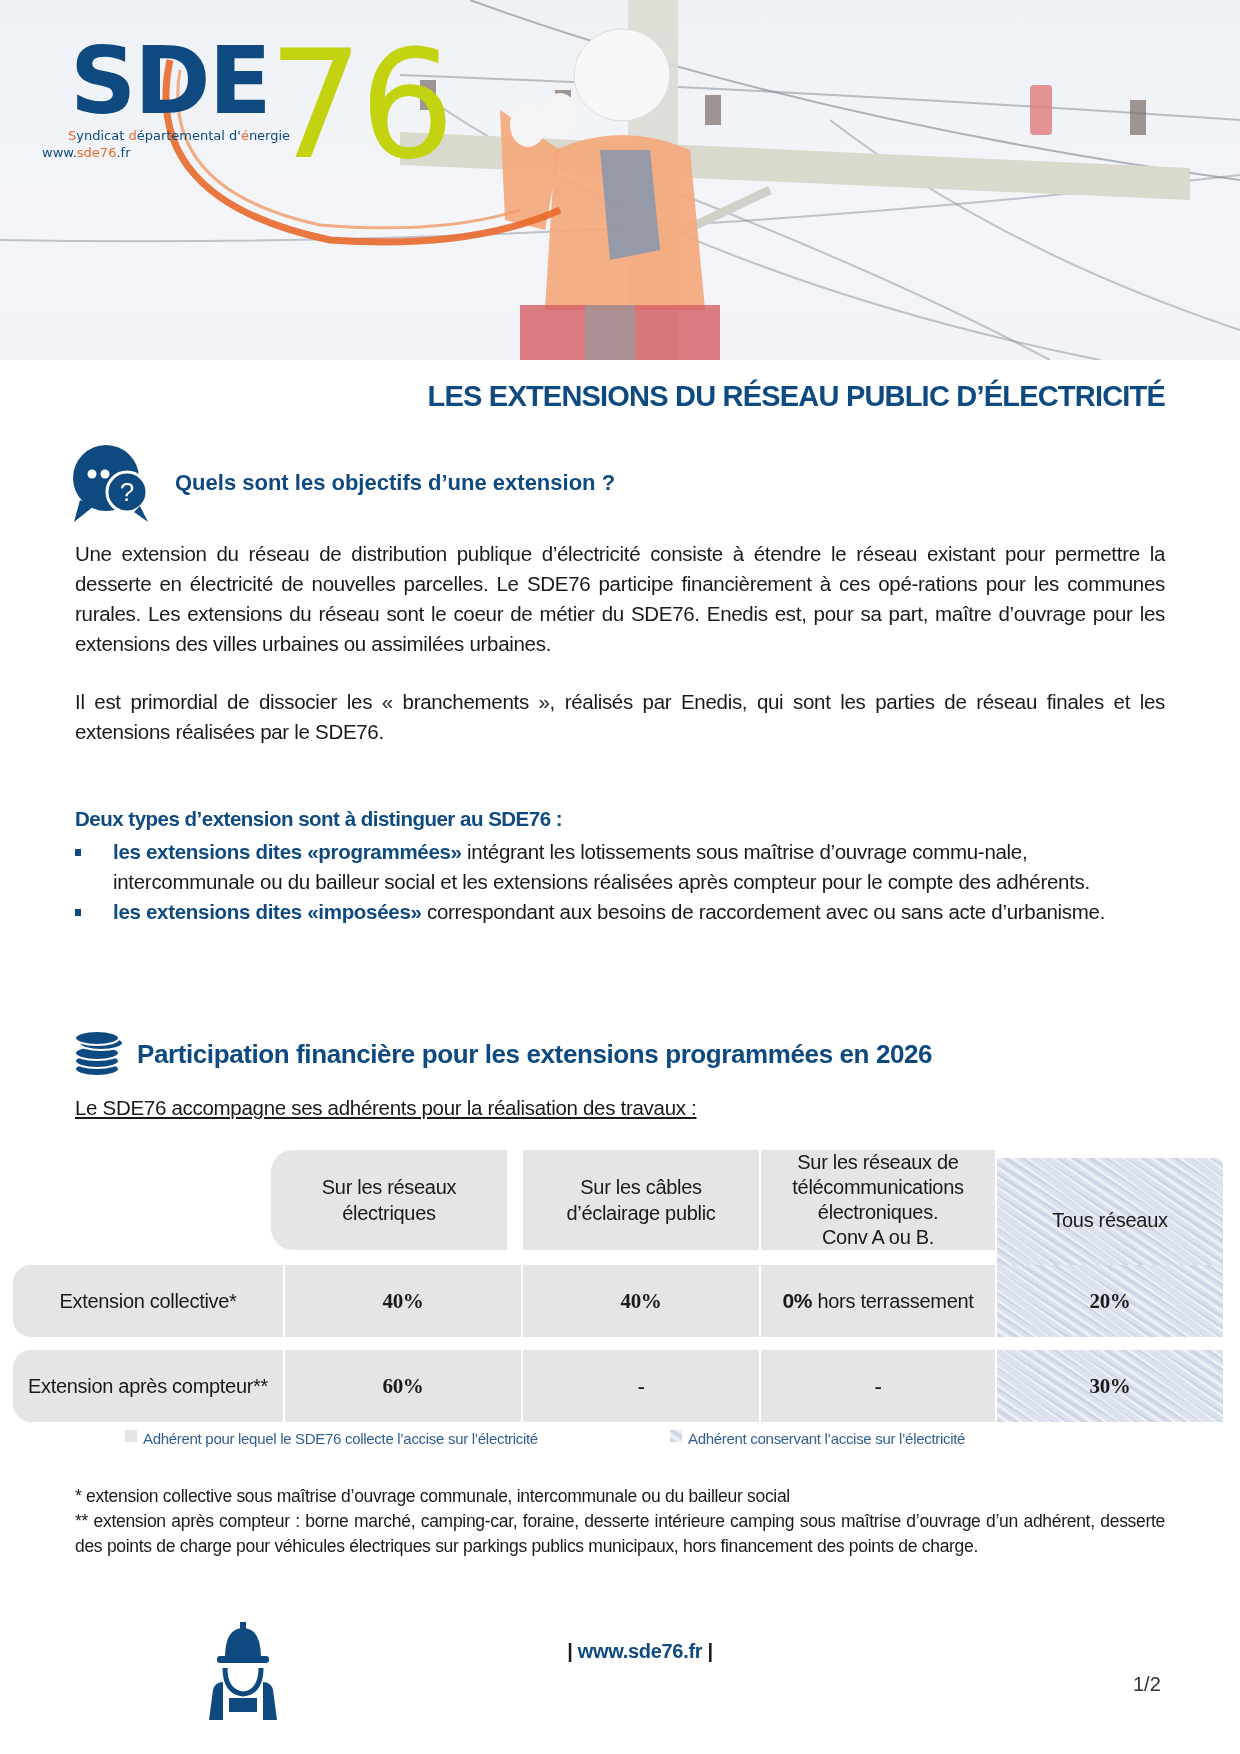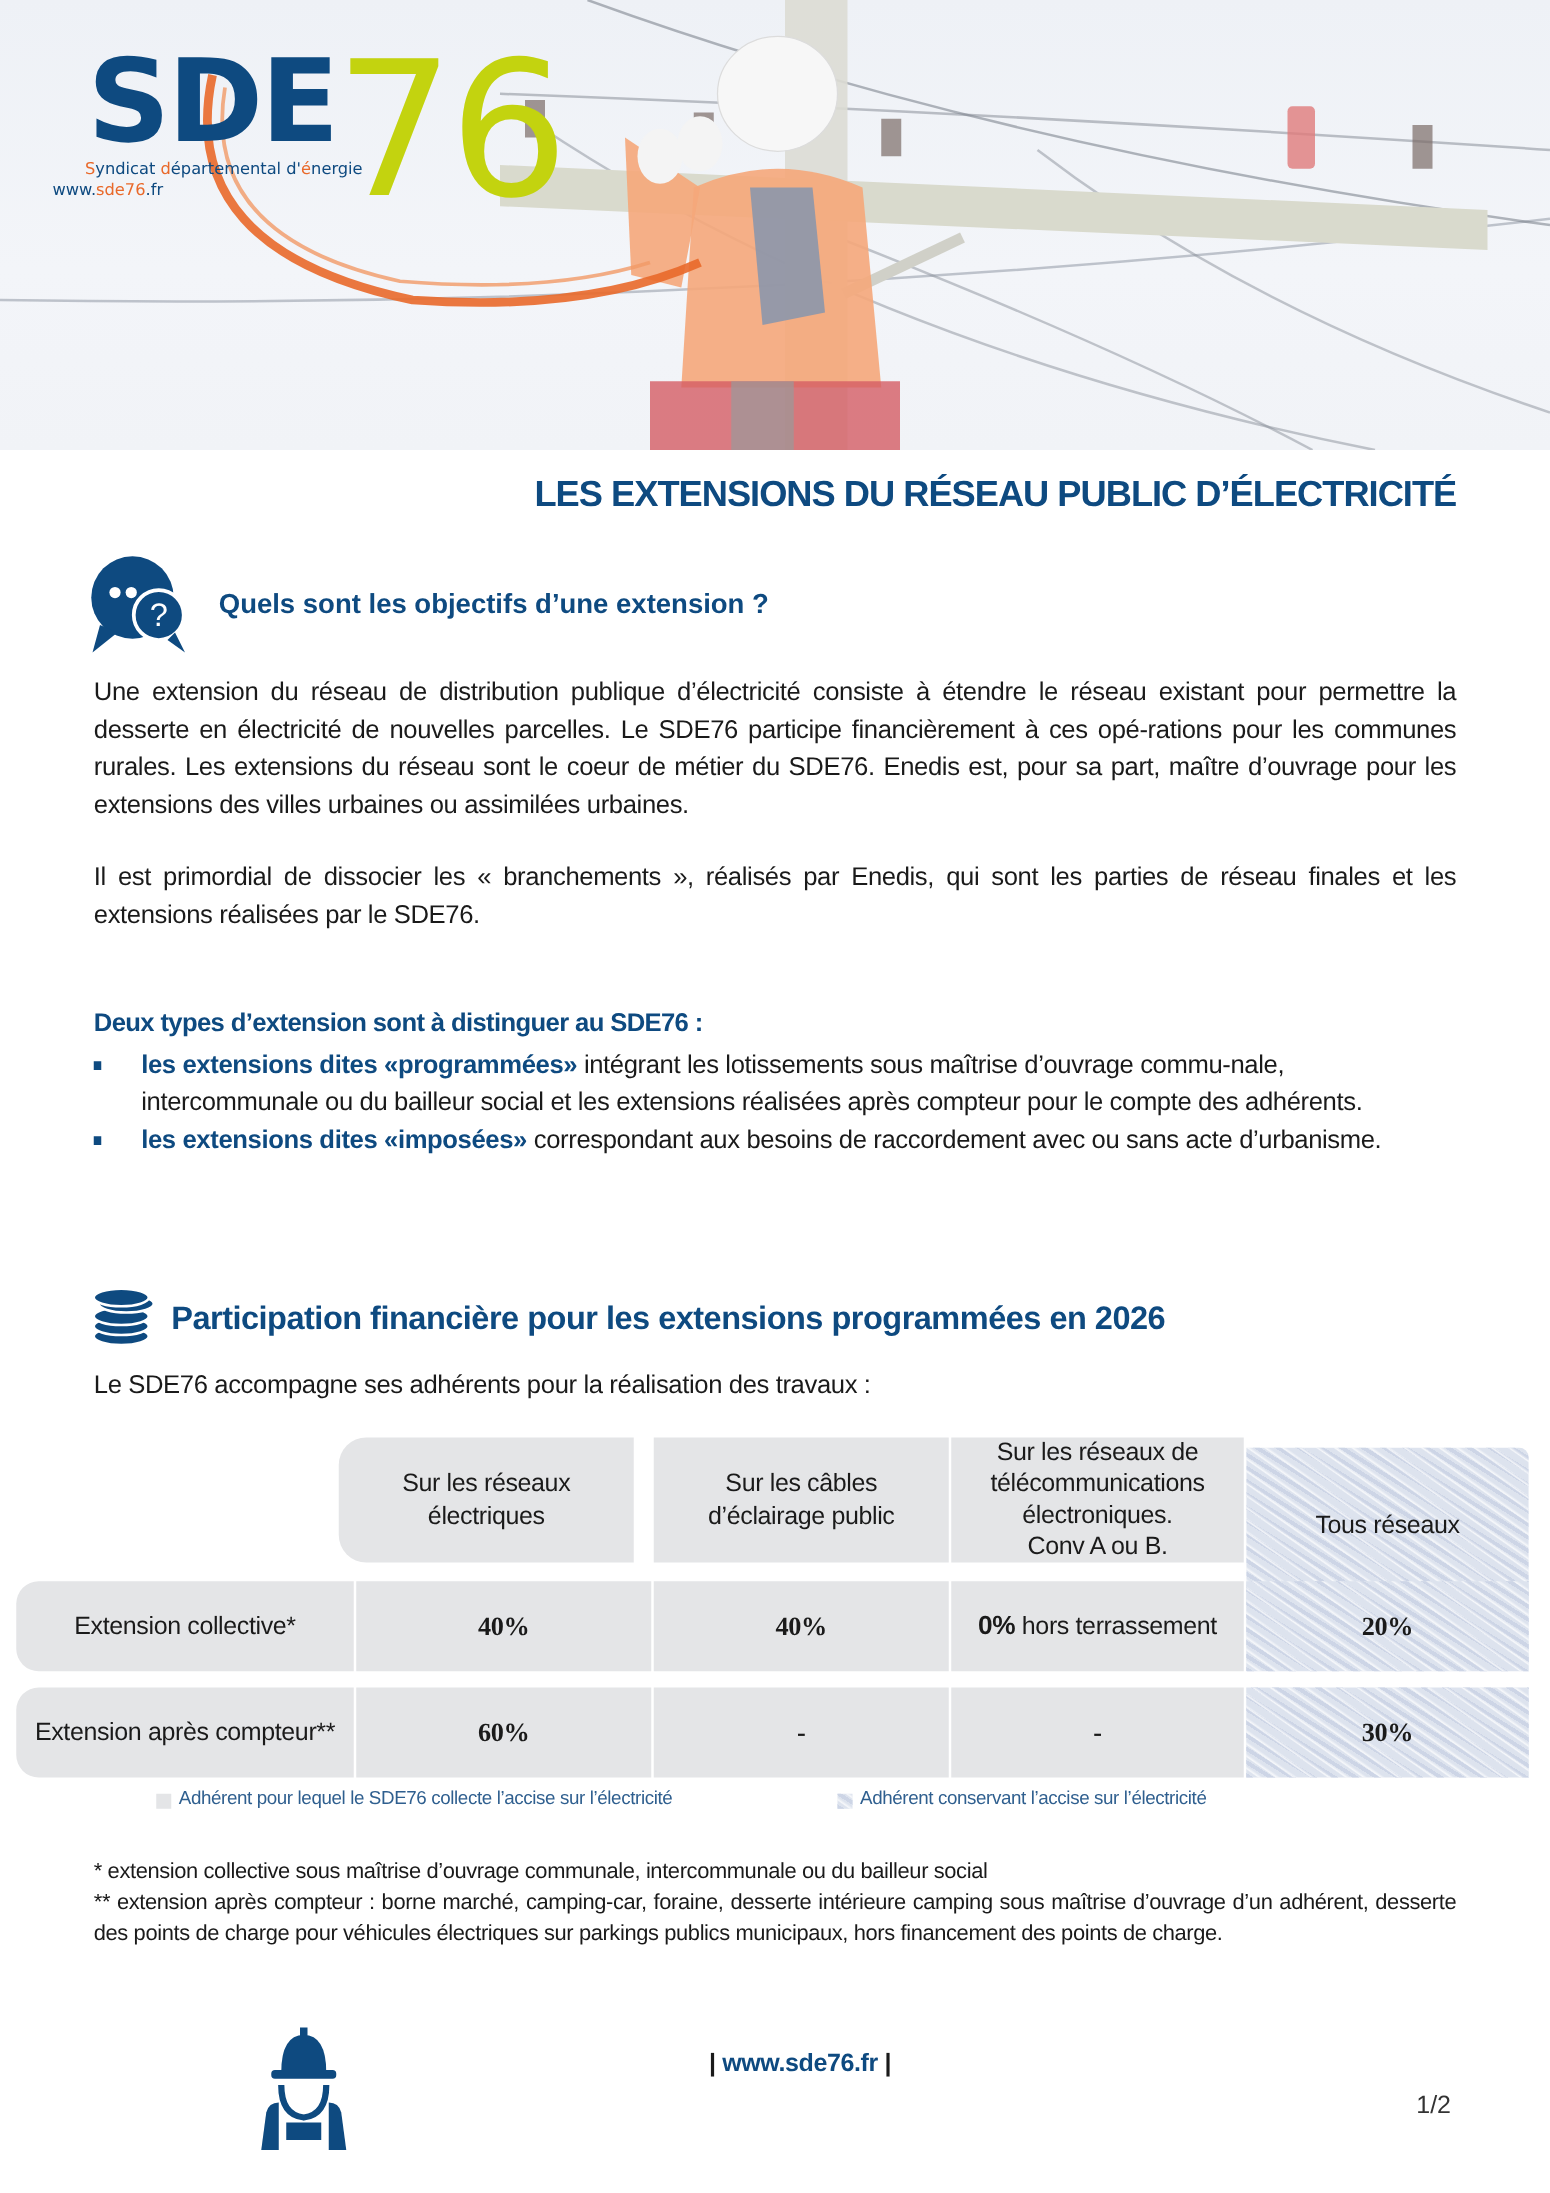--- a/index.html
+++ b/index.html
@@ -25,27 +25,27 @@
   .p1 { top: 539px; }
   .p2 { top: 687px; }
 
   .types-heading { left: 75px; top: 807px; font-size: 20.5px; letter-spacing: -0.5px; }
   .bullets { left: 75px; top: 837px; width: 1090px; font-size: 20.5px; line-height: 30px; letter-spacing: -0.3px; }
   .bullet { position: relative; padding-left: 38px; }
   .bullet::before { content: ""; position: absolute; left: 0; top: 12px; width: 6px; height: 7px; background: #0e4a80; }
   .bullet b { color: #0e4a80; }
 
   .fin-heading { left: 137px; top: 1039px; font-size: 26px; letter-spacing: -0.4px; }
-  .fin-intro { left: 75px; top: 1096px; font-size: 20.5px; letter-spacing: -0.3px; }
+  .fin-intro { left: 75px; top: 1096px; font-size: 20.5px; letter-spacing: -0.3px; text-decoration: underline; }
 
   
   .cell { position: absolute; display: flex; align-items: center; justify-content: center; text-align: center; font-size: 20px; line-height: 26px; background: #e4e5e7; color: #1a1a1a; letter-spacing: -0.3px; }
   .hatch { background-color: #dde3ee; background-image: repeating-linear-gradient(35deg, rgba(255,255,255,0.0) 0px, rgba(255,255,255,0.0) 5px, rgba(255,255,255,0.75) 6px, rgba(255,255,255,0.0) 8px), repeating-linear-gradient(32deg, #cdd5e6 0px, #cdd5e6 3px, transparent 3px, transparent 9px); }
   .val { font-weight: bold; font-size: 21px; font-family: Liberation Serif, serif; }
-  .legend { top: 1430px; font-size: 15px; color: #2f5f8f; letter-spacing: -0.3px; display: flex; align-items: flex-end; }
+  .legend { top: 1430px; font-size: 15px; color: #2f5f8f; letter-spacing: -0.3px; display: flex; align-items: flex-start; }
   .legend .sw { width: 12px; height: 12px; margin-right: 6px; display: inline-block; }
 
   .notes { left: 75px; top: 1484px; width: 1090px; font-size: 17.5px; line-height: 25px; letter-spacing: -0.3px; text-align: justify; }
 
   .footer-text { left: 260px; top: 1636px; width: 760px; text-align: center; font-size: 20px; font-weight: bold; line-height: 30px; letter-spacing: -0.3px; }
   .footer-text .url { color: #0e4a80; }
   .page-num { left: 1133px; top: 1673px; font-size: 20px; color: #333; }
 </style>
 </head>
 <body>

